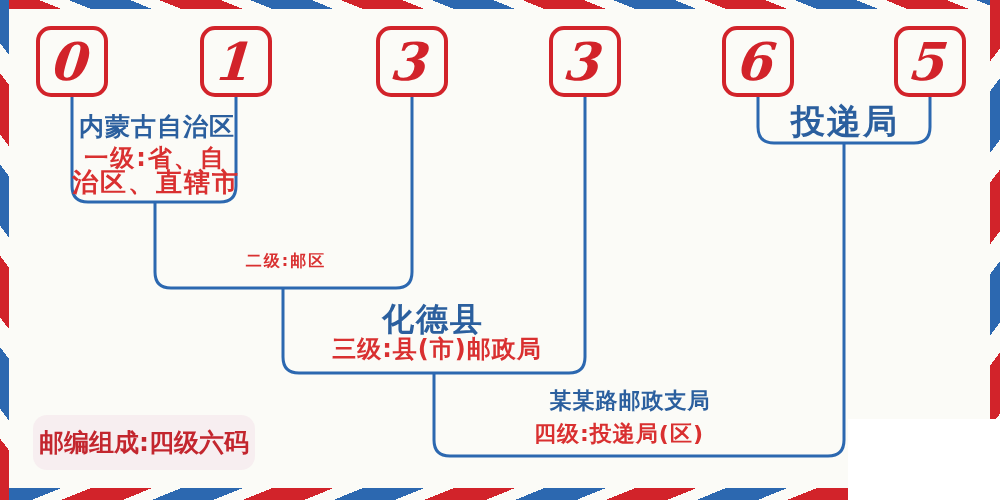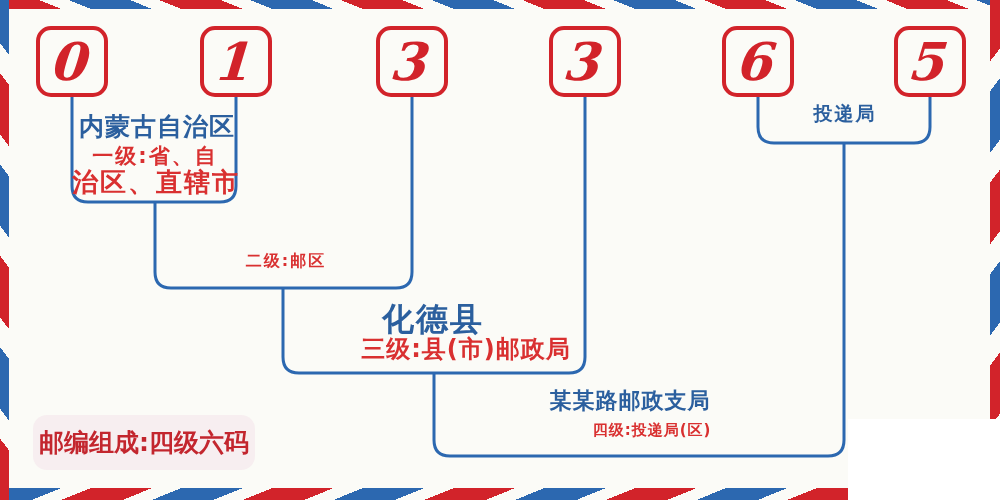--- a/index.html
+++ b/index.html
@@ -74,28 +74,28 @@
   
   .lbl{
     position:absolute;z-index:4;
     white-space:nowrap;line-height:1;
     transform:translateX(-50%);
     font-weight:bold;
   }
   .lbl-blue{color:var(--text-blue);}
   .lbl-red{color:var(--text-red);}
   .lbl-region1{left:157px;top:114px;font-size:25px;letter-spacing:1px;}
-  .lbl-l1a{left:155px;top:146px;font-size:21px;letter-spacing:2px;}
+  .lbl-l1a{left:155px;top:146px;font-size:24px;letter-spacing:2px;}
   .lbl-l1b{left:156px;top:169px;font-size:26px;letter-spacing:2px;}
   .lbl-l2{left:286px;top:253px;font-size:16px;letter-spacing:2px;}
   .lbl-region3{left:433px;top:303px;font-size:32px;letter-spacing:2px;}
-  .lbl-l3{left:437px;top:337px;font-size:24px;letter-spacing:1px;margin-left:29px;}
-  .lbl-delivery{left:845px;top:104px;font-size:19px;letter-spacing:2px;}
+  .lbl-l3{left:437px;top:337px;font-size:24px;letter-spacing:1px;}
+  .lbl-delivery{left:845px;top:104px;font-size:34px;letter-spacing:2px;}
   .lbl-branch{left:630px;top:390px;font-size:22px;letter-spacing:1px;font-family:Liberation Serif, serif;}
-  .lbl-l4{left:652px;top:423px;font-size:15px;letter-spacing:1px;}
+  .lbl-l4{left:619px;top:423px;font-size:22px;letter-spacing:1px;}
   
   .badge{
     position:absolute;z-index:4;
     left:33px;top:415px;width:222px;height:55px;
     background:var(--badge-bg);
     border-radius:14px;
     display:flex;align-items:center;justify-content:center;
   }
   .badge-text{
     color:var(--badge-text);

